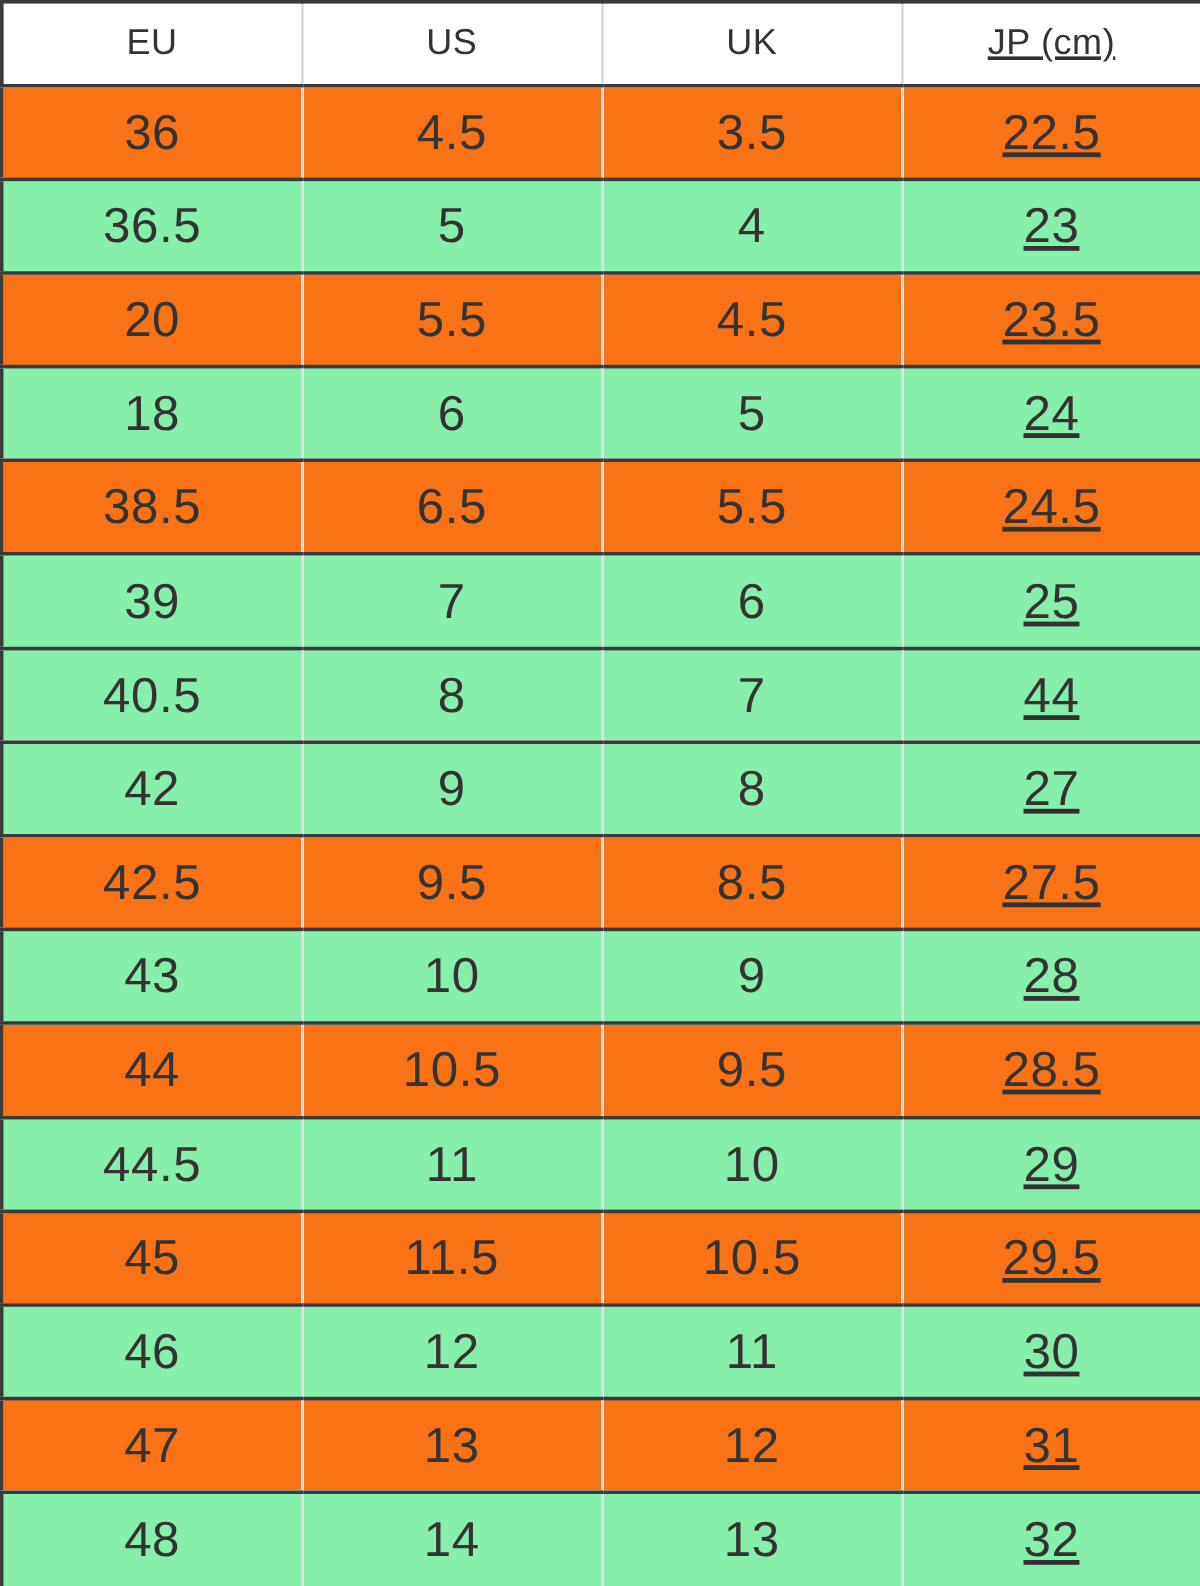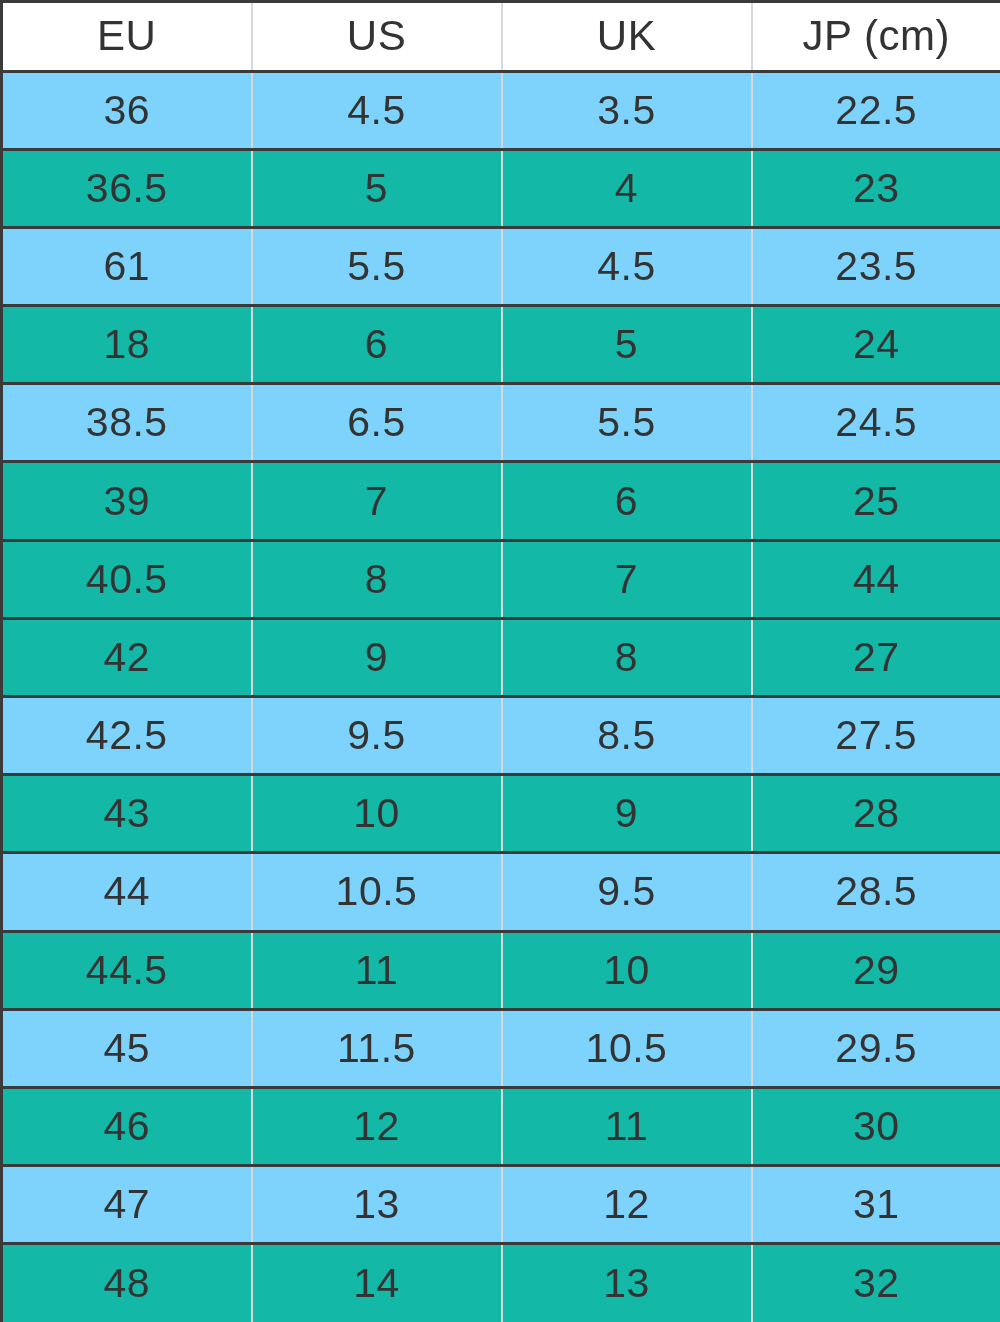--- a/index.html
+++ b/index.html
@@ -44,32 +44,33 @@
     border-bottom: 3px solid #3a3a3a;
     border-right: 2px solid #d8d8d8;
     box-sizing: border-box;
     overflow: hidden;
     white-space: nowrap;
   }
 
   #size-table th:last-child,
   #size-table td:last-child {
     border-right: 0;
+    text-decoration: underline;
   }
 
   #size-table thead th {
     background: #ffffff;
-    font-size: 42px;
+    font-size: 30px;
   }
 
   #size-table tbody tr.row-odd td {
-    background: #7dd3fc;
+    background: #f97316;
   }
   #size-table tbody tr.row-even td {
-    background: #14b8a6;
+    background: #86efac;
   }
 
   #size-table tbody tr:last-child td {
     border-bottom: 0;
   }
 </style>
 </head>
 <body>
 
 <table id="size-table">
@@ -94,21 +95,21 @@
         <td>3.5</td>
         <td>22.5</td>
       </tr>
       <tr class="row-even">
         <td>36.5</td>
         <td>5</td>
         <td>4</td>
         <td>23</td>
       </tr>
       <tr class="row-odd">
-        <td>61</td>
+        <td>20</td>
         <td>5.5</td>
         <td>4.5</td>
         <td>23.5</td>
       </tr>
       <tr class="row-even">
         <td>18</td>
         <td>6</td>
         <td>5</td>
         <td>24</td>
       </tr>

